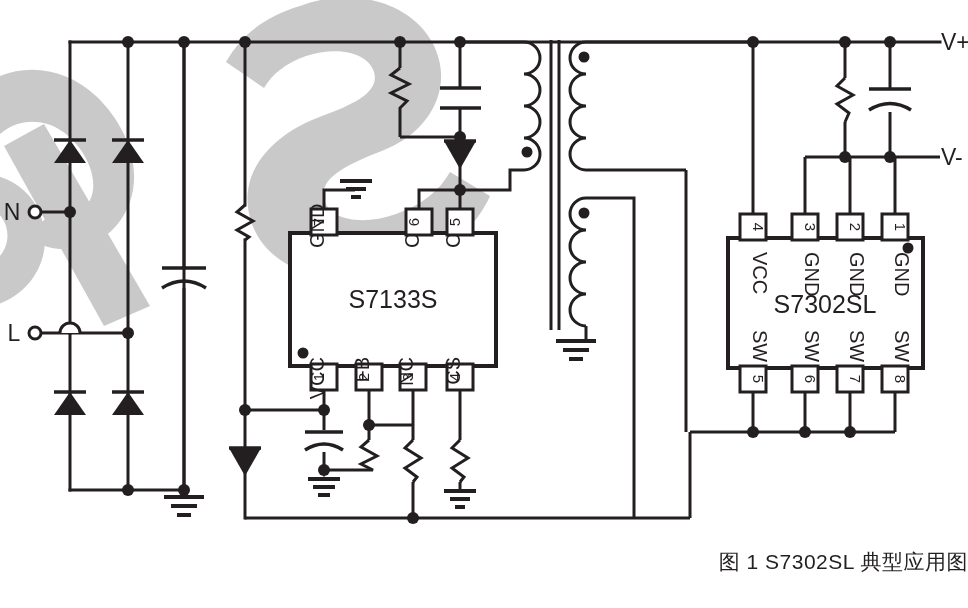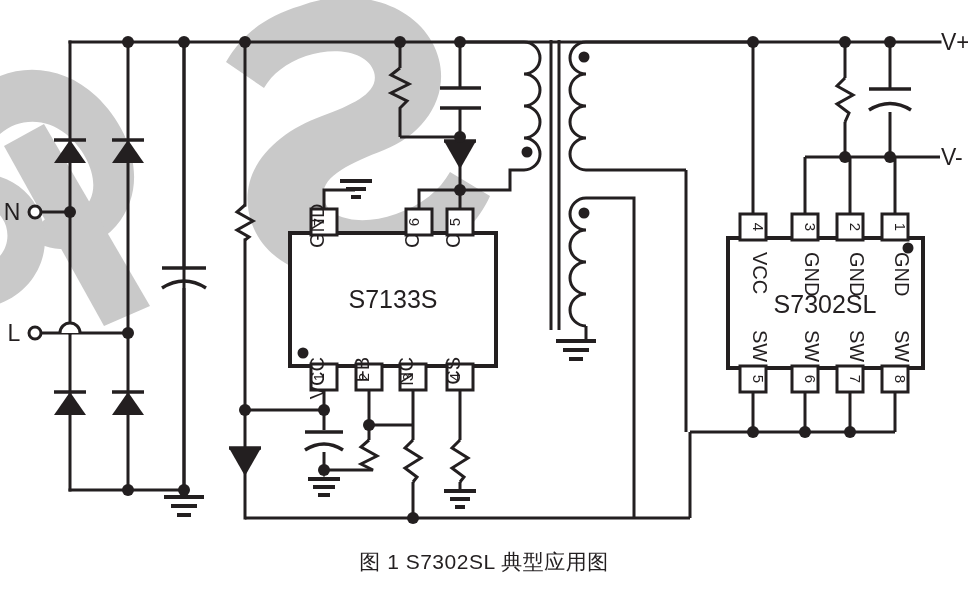--- a/index.html
+++ b/index.html
@@ -5,21 +5,21 @@
   html,body{margin:0;padding:0;background:#ffffff;}
   body{
     width:968px;height:608px;position:relative;overflow:hidden;
     font-family:"Liberation Sans","DejaVu Sans",sans-serif;
     color:#1a1a1a;
   }
   #stage{position:absolute;inset:0;width:968px;height:608px;}
   svg{display:block;}
   .cap{
     position:absolute;left:0;right:0;top:548px;
-    text-align:center;font-size:21px;color:#231f20;letter-spacing:0.5px;
+    text-align:right;font-size:21px;color:#231f20;letter-spacing:0.5px;
     font-family:"Liberation Sans","DejaVu Sans",sans-serif;
   }
 </style>
 </head>
 <body>
 
 <div id="stage">
 
 <svg width="968" height="608" viewBox="0 0 968 608" xmlns="http://www.w3.org/2000/svg">
 

